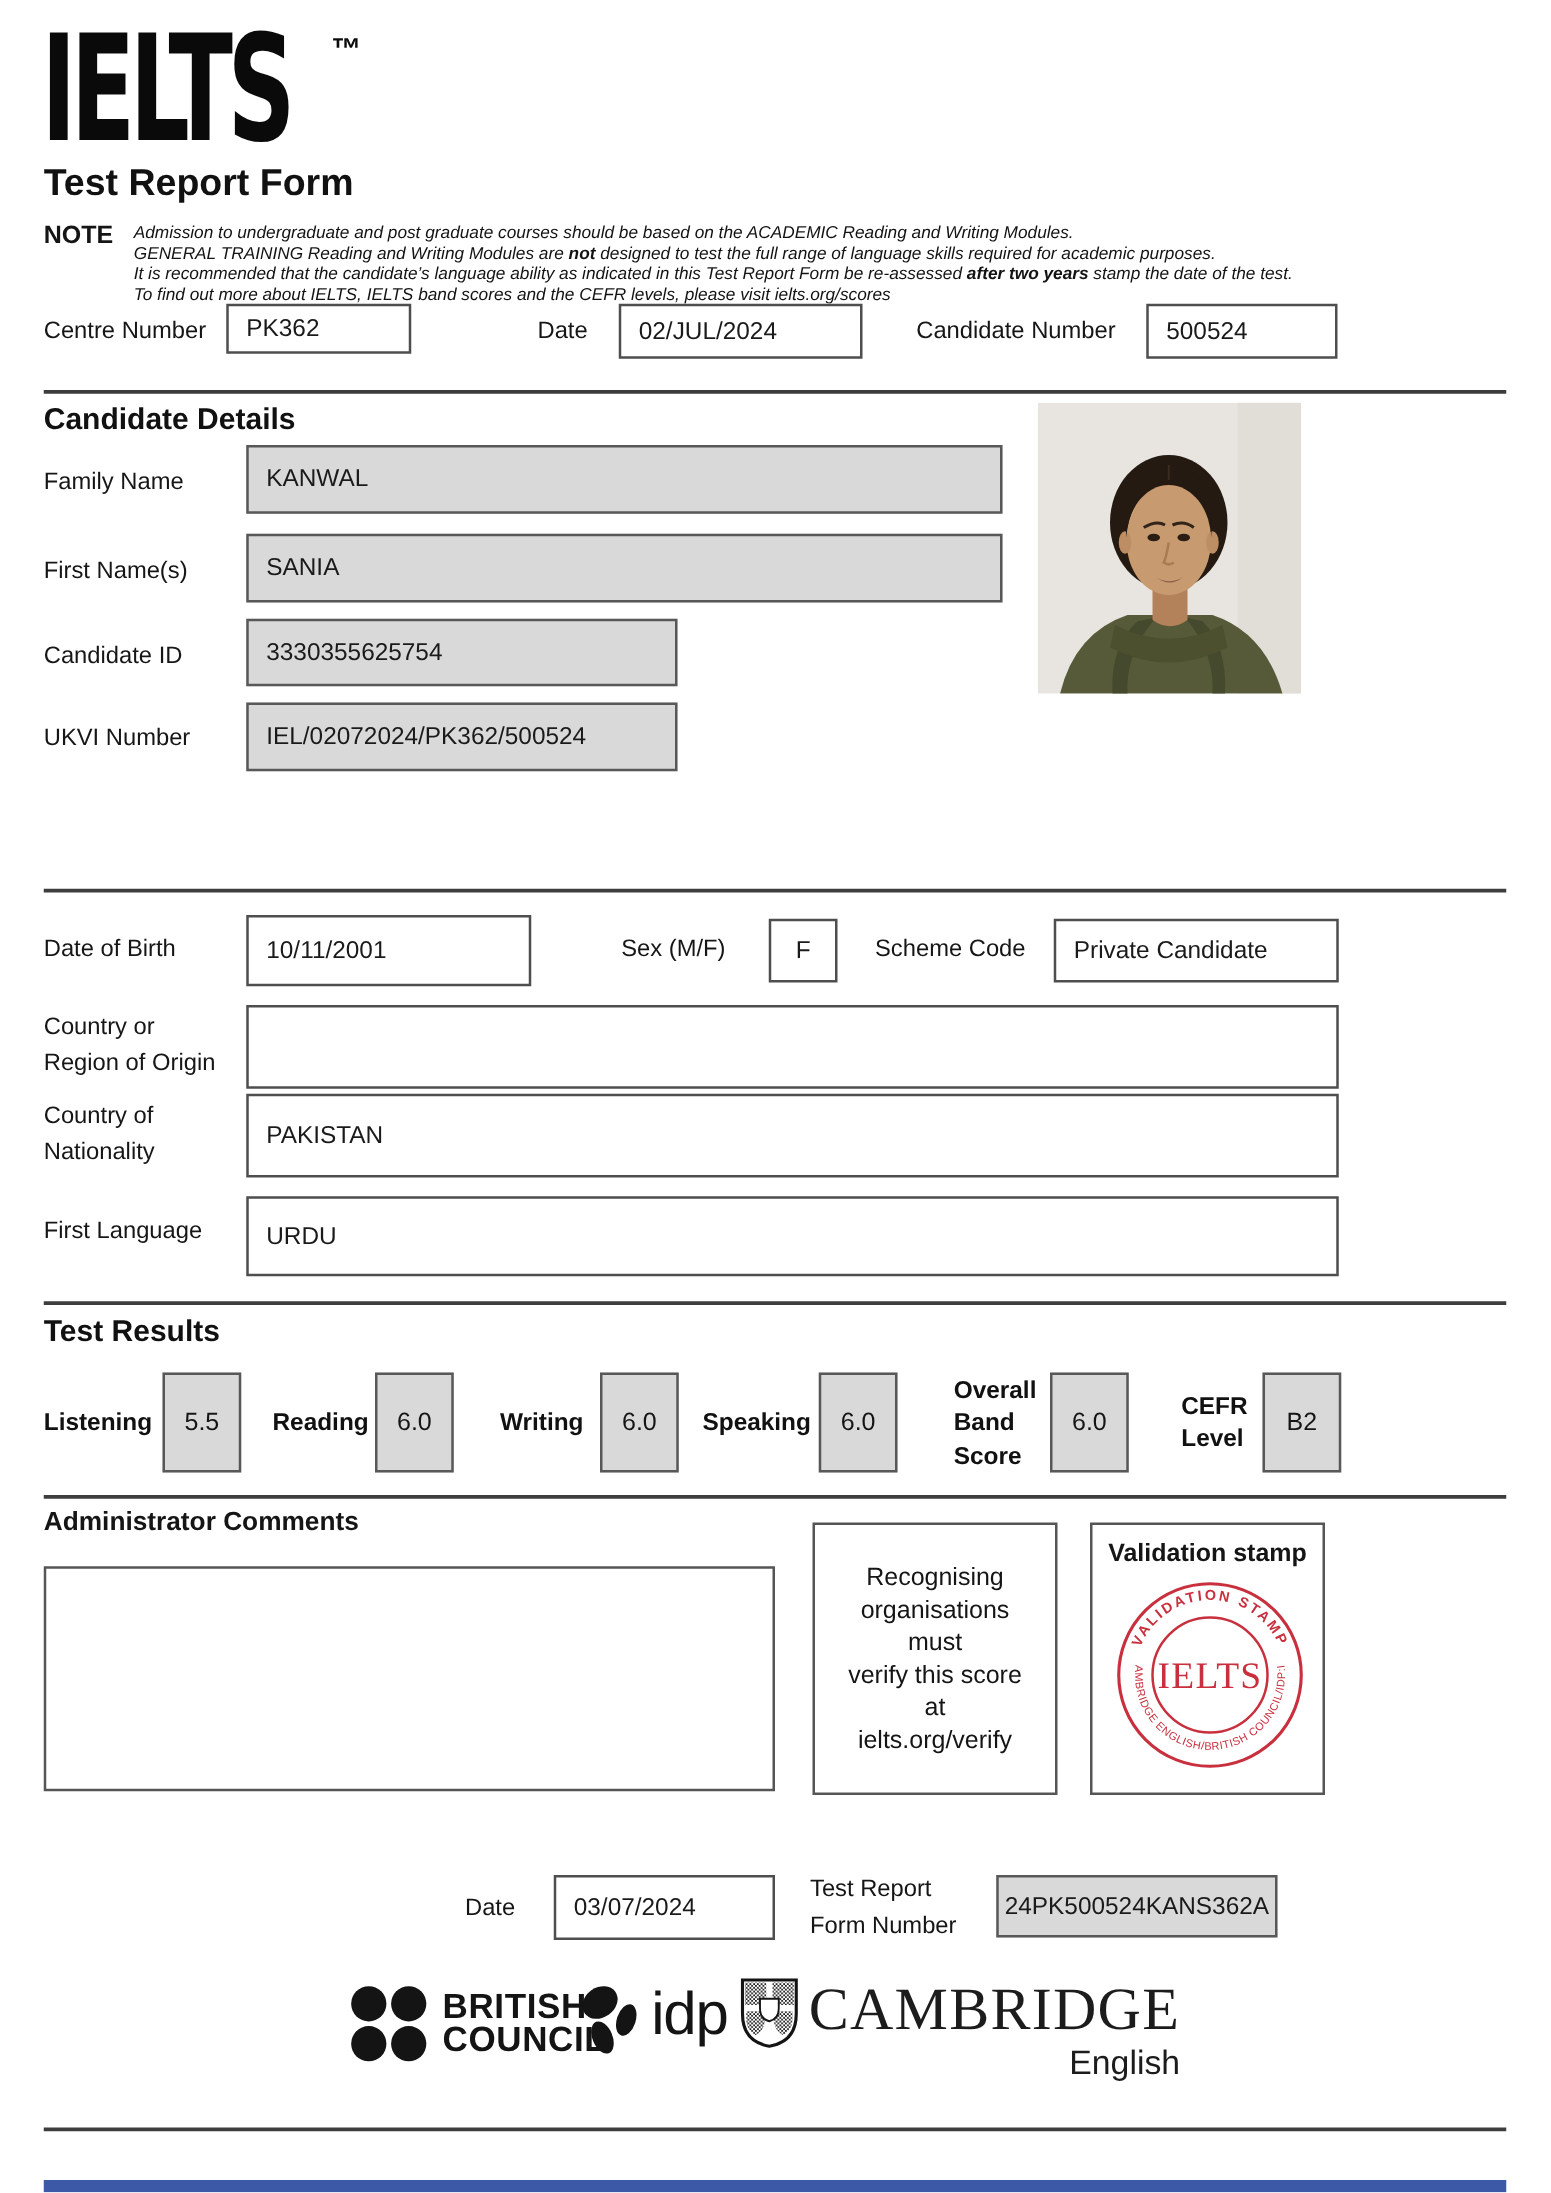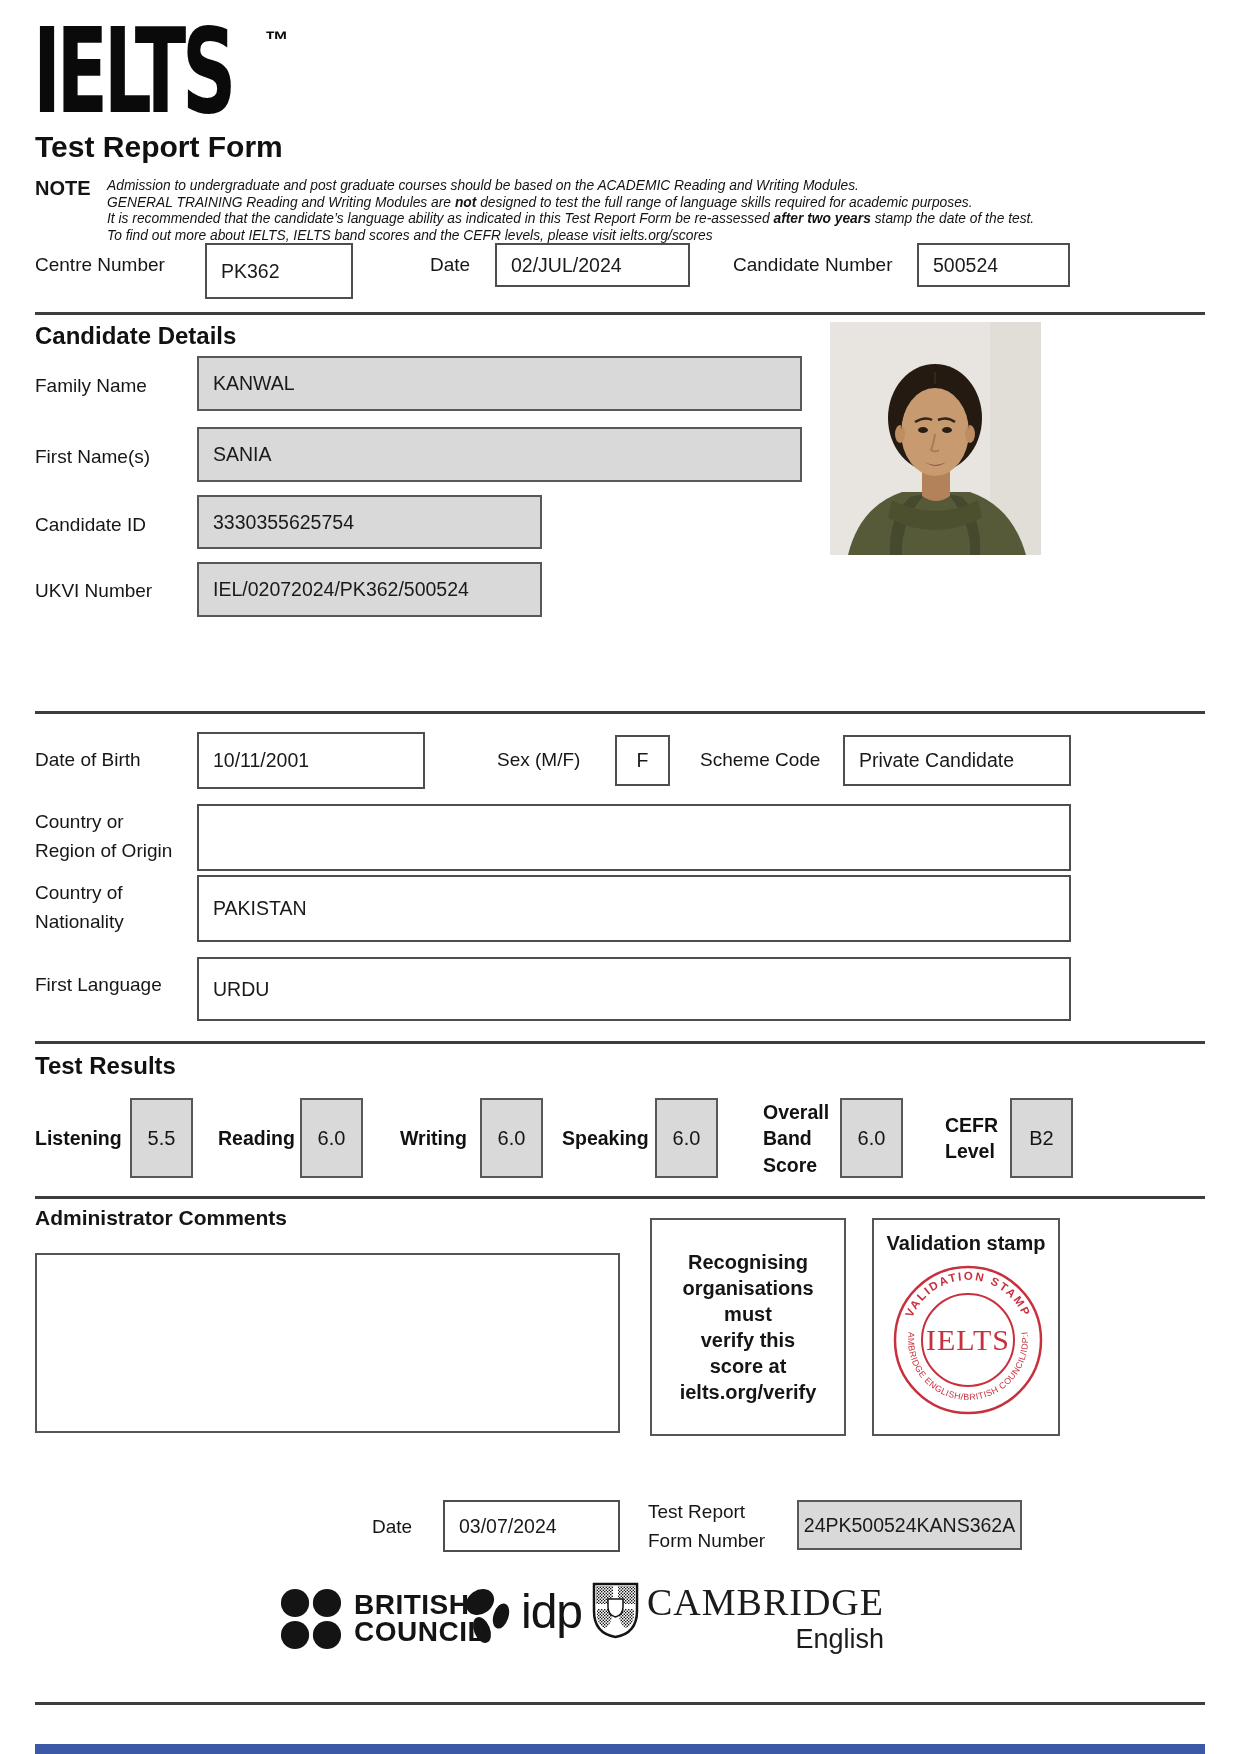--- a/index.html
+++ b/index.html
@@ -35,35 +35,35 @@
   
   .score-lbl{position:absolute;font-size:19.5px;font-weight:700;line-height:1.35;color:#111}
   .score-box{position:absolute;width:63px;height:80px;background:#d9d9d9;border:2px solid #585858;
              display:flex;align-items:center;justify-content:center;font-size:20px}
 
   
   .admin-h{position:absolute;left:35px;top:1206px;font-size:21px;font-weight:700}
   .admin-box{position:absolute;left:35px;top:1253px;width:585px;height:180px;border:2px solid #555;background:#fff}
   .verify-box{position:absolute;left:650px;top:1218px;width:196px;height:218px;border:2px solid #555;
               display:flex;align-items:center;justify-content:center;text-align:center;
-              font-size:20px;font-weight:700;line-height:1.3;padding:0 22px}
+              font-size:20px;font-weight:400;line-height:1.3;padding:0 22px}
   .valid-box{position:absolute;left:872px;top:1218px;width:188px;height:218px;border:2px solid #555}
   .valid-h{position:absolute;left:0;top:12px;width:100%;text-align:center;font-size:20px;font-weight:700}
   .stamp{position:absolute;left:18px;top:44px}
 
   
   .own{position:absolute;left:0;top:1664px;width:100%;text-align:center;font-size:14.5px;color:#161616}
   .bar{position:absolute;left:35px;top:1744px;width:1170px;height:10px;background:#3c59a7}
 
   .bc{position:absolute;left:278px;top:1588px;display:flex;align-items:center;gap:10px}
   .bc-text{font-weight:700;font-size:28px;line-height:.96;letter-spacing:.5px;color:#141414}
   .idp{position:absolute;left:460px;top:1586px;display:flex;align-items:flex-start;gap:3px}
   .idp-text{font-weight:400;font-size:48px;line-height:1.1;letter-spacing:-1px;color:#141414}
   .cam{position:absolute;left:592px;top:1582px;display:flex;gap:8px;align-items:flex-start}
-  .cam-word{font-family:"Liberation Serif",serif;font-size:38px;letter-spacing:1px;line-height:1.1;color:#1c1c1c}
+  .cam-word{font-family:"Liberation Serif",serif;font-size:48px;letter-spacing:1px;line-height:1.1;color:#1c1c1c}
   .cam-sub{font-size:27px;text-align:right;margin-top:0;color:#1c1c1c}
 </style>
 </head>
 <body>
 
 <div class="page">
 
   <div class="logo">
     <span class="logo-text">IELTS</span>
     <span class="logo-tm">™</span>
@@ -72,21 +72,21 @@
 
   <div class="note-label">NOTE</div>
   <div class="note">
     <div>Admission to undergraduate and post graduate courses should be based on the ACADEMIC Reading and Writing Modules.</div>
     <div><span>GENERAL TRAINING Reading and Writing Modules are </span><b>not</b><span> designed to test the full range of language skills required for academic purposes.</span></div>
     <div><span>It is recommended that the candidate’s language ability as indicated in this Test Report Form be re-assessed </span><b>after two years</b><span> stamp the date of the test.</span></div>
     <div>To find out more about IELTS, IELTS band scores and the CEFR levels, please visit ielts.org/scores</div>
   </div>
 
   <div class="lbl" style="left:35px;top:251px">Centre Number</div>
-  <div class="box" style="left:205px;top:243px;width:148px;height:56px">PK362</div>
+  <div class="box" style="left:181px;top:243px;width:148px;height:40px">PK362</div>
   <div class="lbl" style="left:430px;top:251px">Date</div>
   <div class="box" style="left:495px;top:243px;width:195px;height:44px">02/JUL/2024</div>
   <div class="lbl" style="left:733px;top:251px">Candidate Number</div>
   <div class="box" style="left:917px;top:243px;width:153px;height:44px">500524</div>
 
   <div class="rule" style="left:35px;top:312px;width:1170px"></div>
 
   <div class="sec-h" style="left:35px;top:322px">Candidate Details</div>
 
   <div class="photo">

